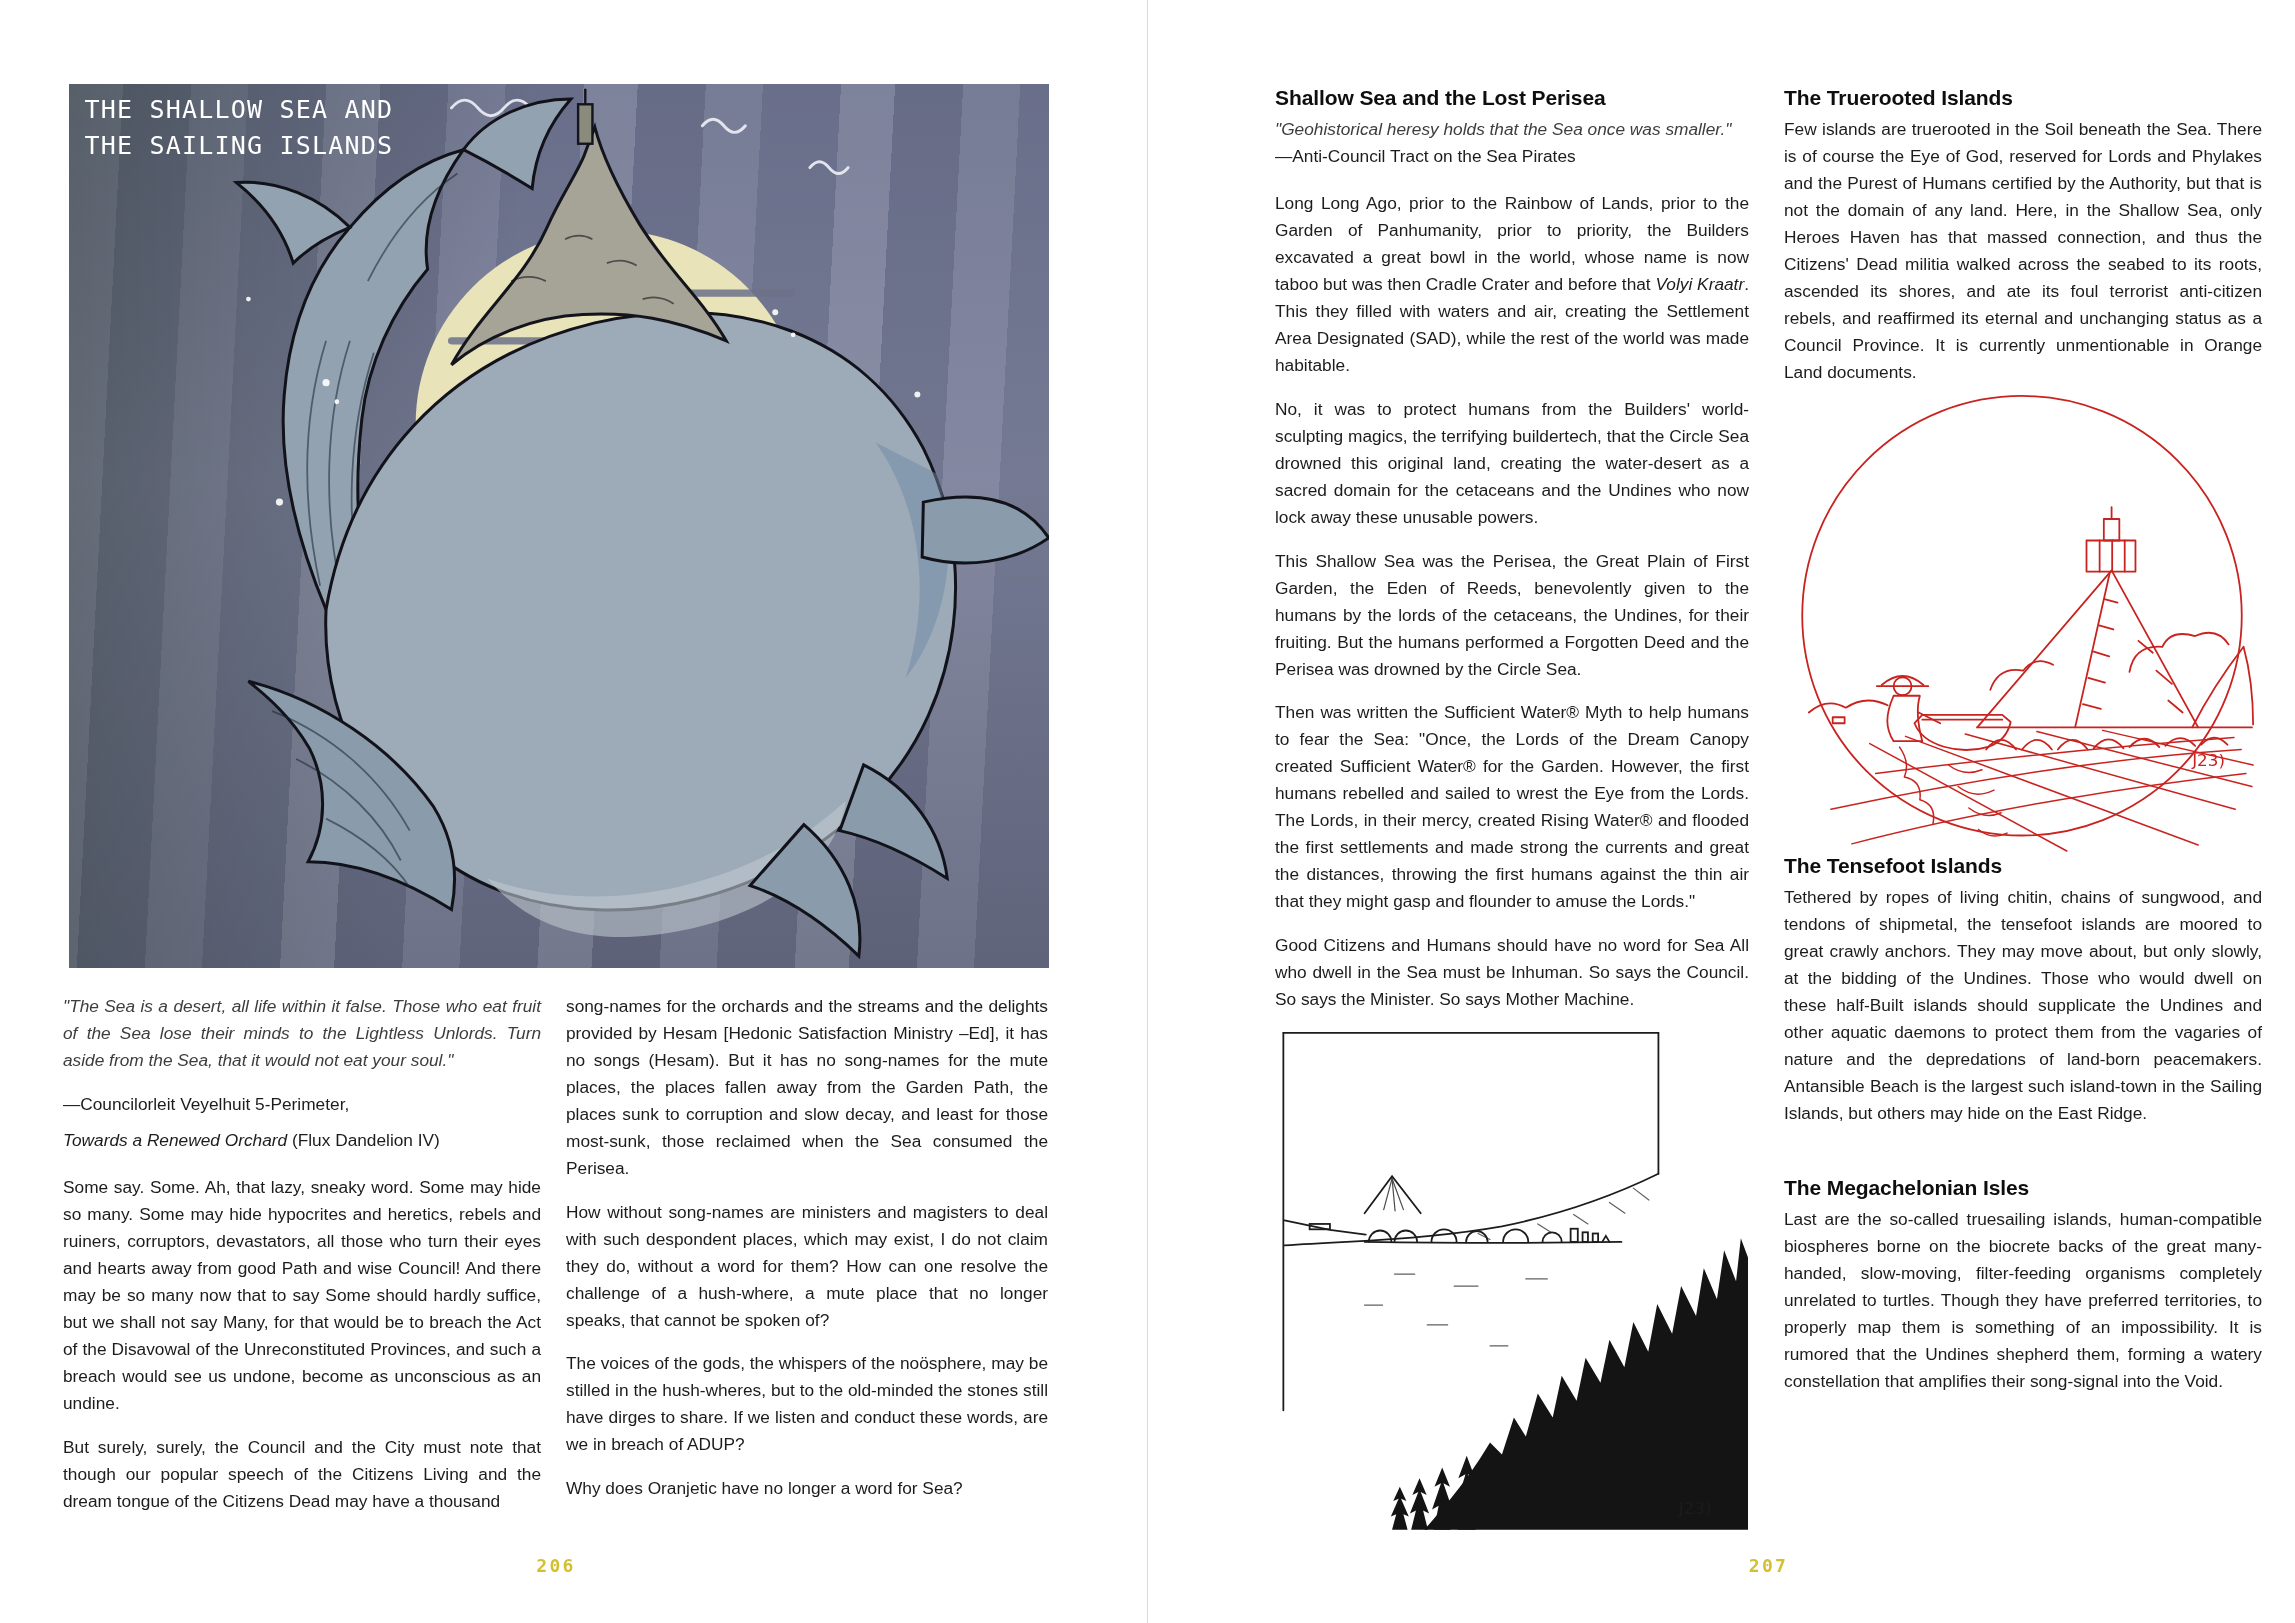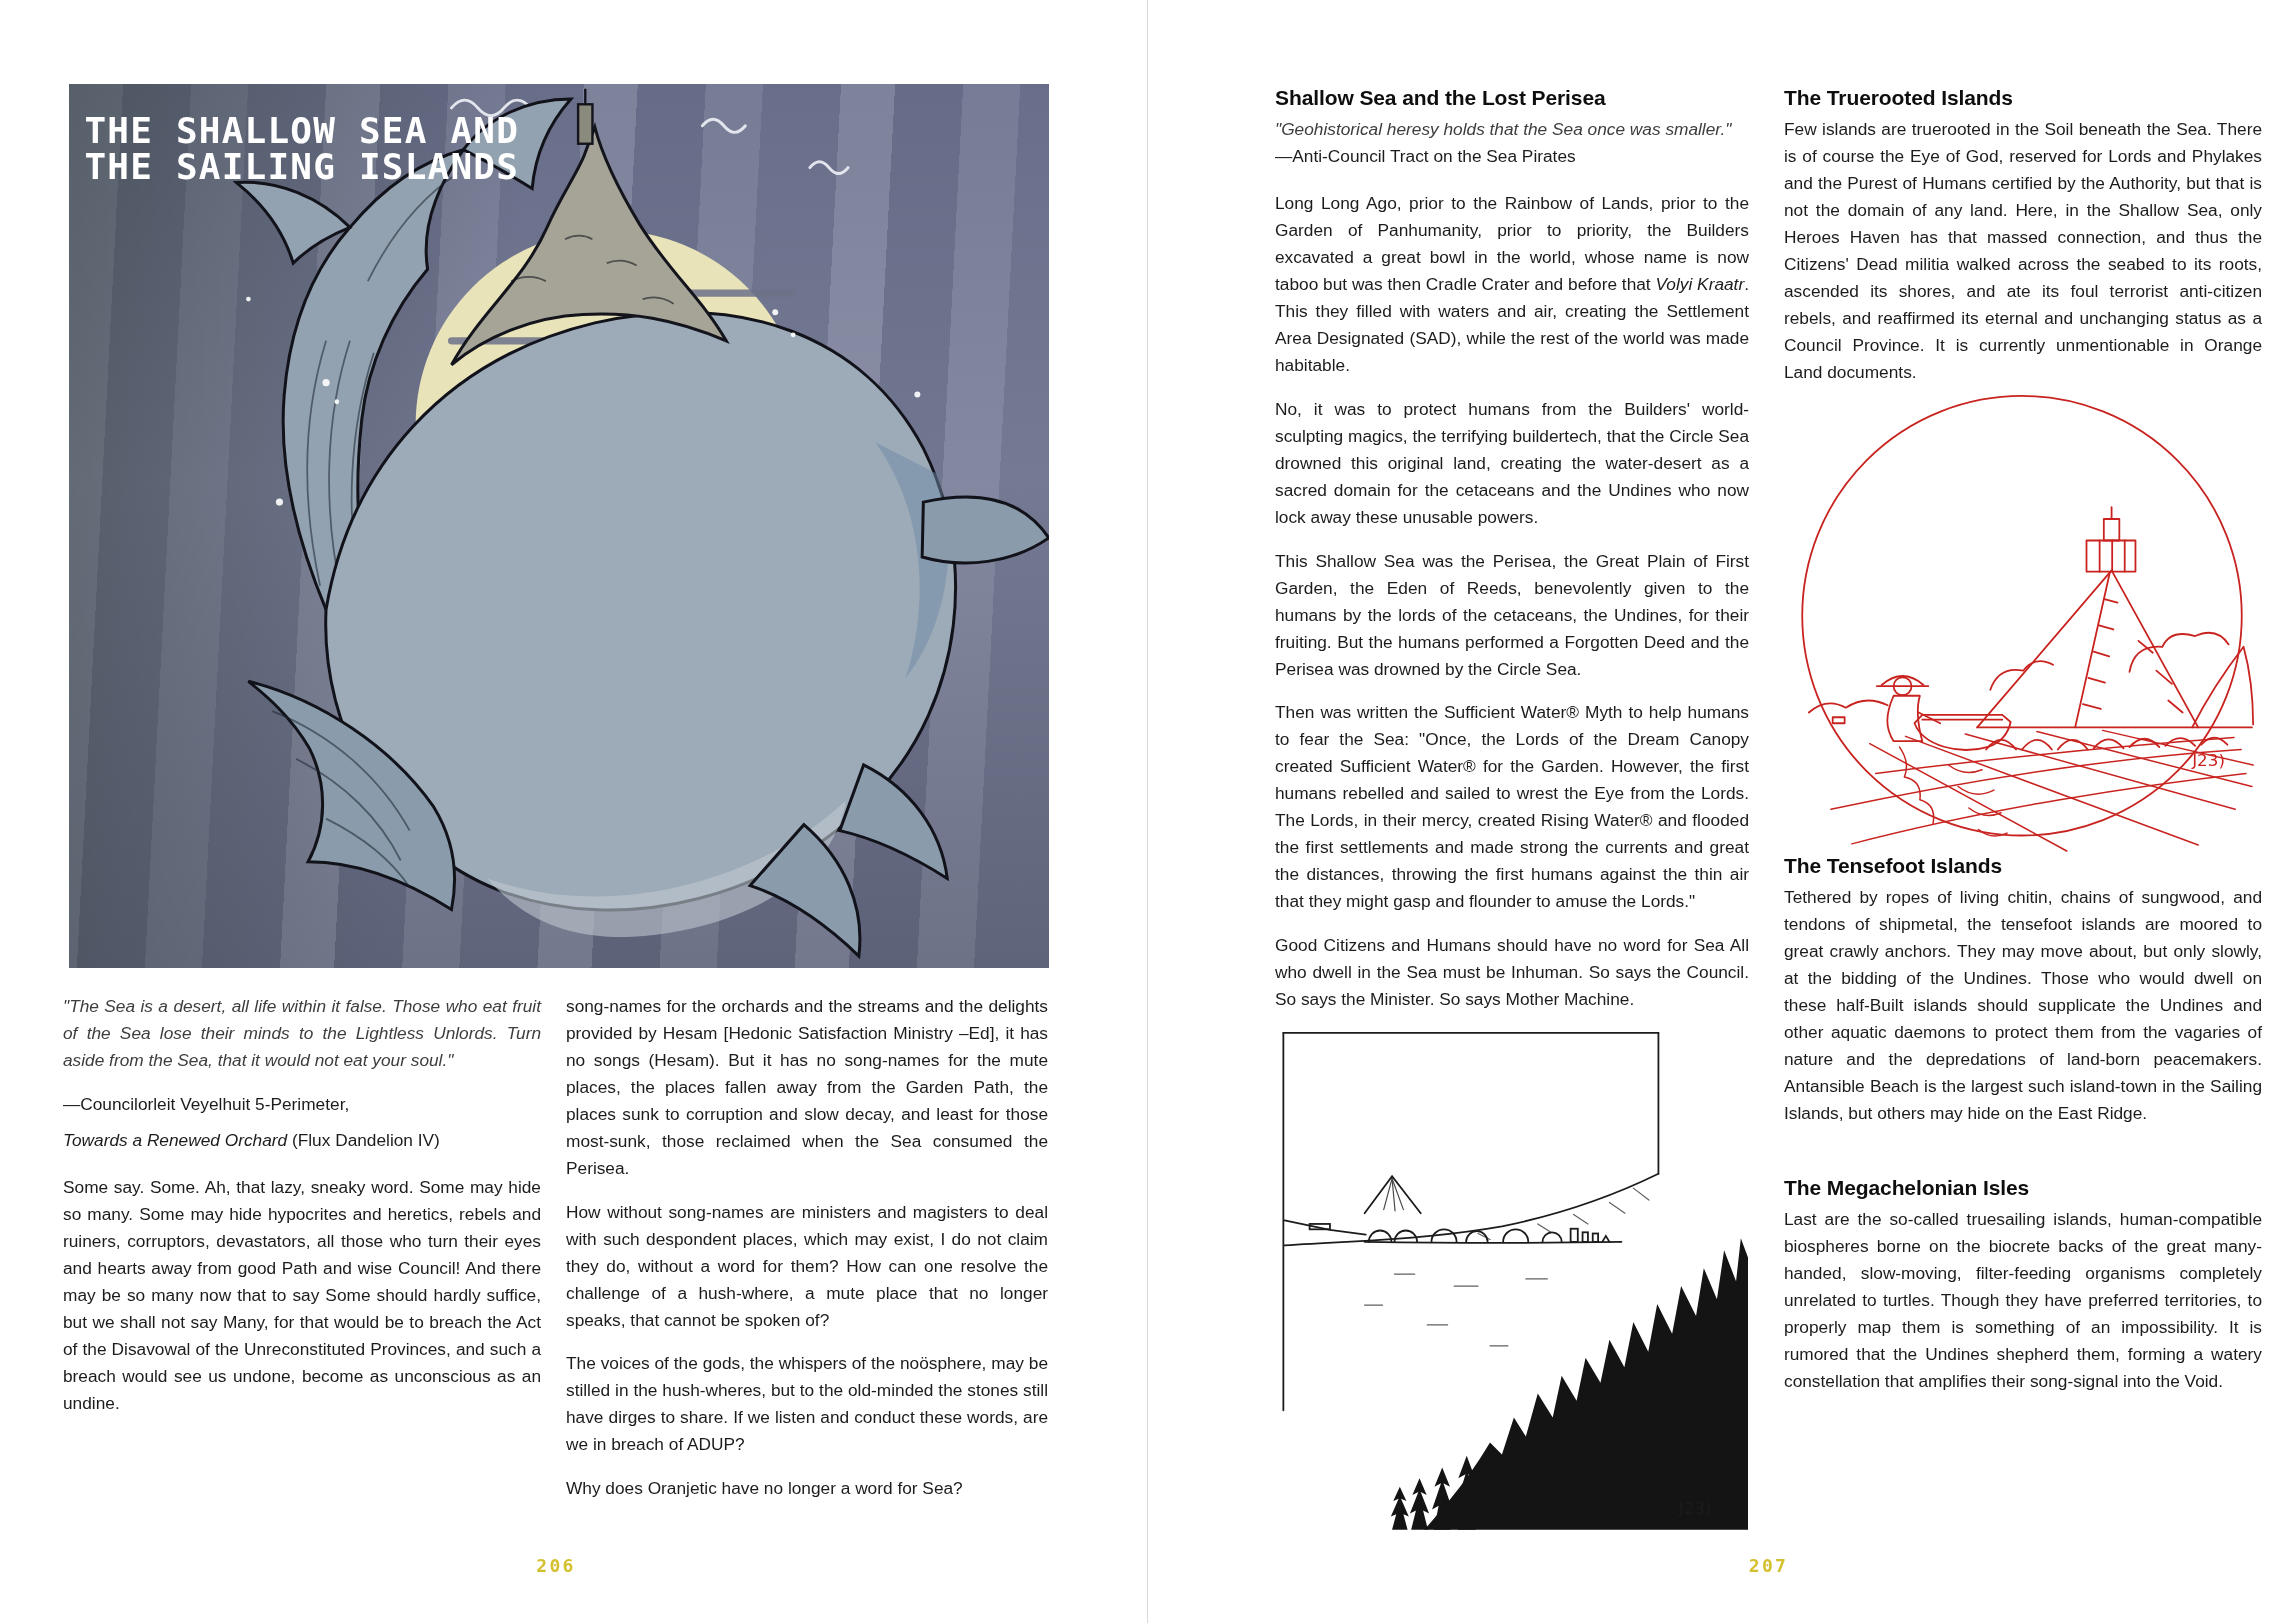--- a/index.html
+++ b/index.html
@@ -24,23 +24,23 @@
       linear-gradient(100deg, rgba(55,66,64,0.55), rgba(55,66,64,0) 42%),
       repeating-linear-gradient(93deg,
         rgba(255,255,255,0.10) 0 54px,
         rgba(24,28,50,0.10) 54px 122px,
         rgba(255,255,255,0.06) 122px 179px,
         rgba(24,28,50,0.07) 179px 257px),
       linear-gradient(180deg,#6f7490 0%,#7c819b 45%,#646980 100%);
   }
   #lp-illo svg{position:absolute;left:0;top:0;}
   .hero-title{
-    position:absolute;left:15.5px;top:29px;z-index:5;
-    font-family:"DejaVu Sans Mono", monospace;font-weight:700;
-    font-size:36px;line-height:36px;letter-spacing:1.2px;color:#ffffff;
+    position:absolute;left:15.5px;top:8px;z-index:5;
+    font-family:"DejaVu Sans Mono", monospace;font-weight:400;
+    font-size:25px;line-height:36px;letter-spacing:1.2px;color:#ffffff;
     text-transform:uppercase;
   }
   
   .pagenum{
     font-family:"DejaVu Sans Mono", monospace;font-weight:700;
     font-size:18px;color:#d4bf2e;text-align:center;letter-spacing:2.4px;
   }
   
   #rp-illo-bw, #rp-illo-red{overflow:visible;}
   #lp-col1{left:63px;top:993px;width:478px;}
@@ -132,20 +132,21 @@
     </svg>
   </figure>
 
   <div class="abs bodycopy" id="lp-col1">
     <p class="quote">"The Sea is a desert, all life within it false. Those who eat fruit of the Sea lose their minds to the Lightless Unlords. Turn aside from the Sea, that it would not eat your soul."</p>
     <p class="attr" style="margin-bottom:9px;">—Councilorleit Veyelhuit 5-Perimeter,</p>
     <p class="attr" style="margin-bottom:20.3px;">
       <span class="ital">Towards a Renewed Orchard</span><span> (Flux Dandelion IV)</span>
     </p>
     <p>Some say. Some. Ah, that lazy, sneaky word. Some may hide so many. Some may hide hypocrites and heretics, rebels and ruiners, corruptors, devastators, all those who turn their eyes and hearts away from good Path and wise Council! And there may be so many now that to say Some should hardly suffice, but we shall not say Many, for that would be to breach the Act of the Disavowal of the Unreconstituted Provinces, and such a breach would see us undone, become as unconscious as an undine.</p>
+    <p>But surely, surely, the Council and the City must note that though our popular speech of the Citizens Living and the dream tongue of the Citizens Dead may have a thousand</p>
   </div>
 
   <div class="abs bodycopy" id="lp-col2">
     <p>song-names for the orchards and the streams and the delights provided by Hesam [Hedonic Satisfaction Ministry –Ed], it has no songs (Hesam). But it has no song-names for the mute places, the places fallen away from the Garden Path, the places sunk to corruption and slow decay, and least for those most-sunk, those reclaimed when the Sea consumed the Perisea.</p>
     <p>How without song-names are ministers and magisters to deal with such despondent places, which may exist, I do not claim they do, without a word for them? How can one resolve the challenge of a hush-where, a mute place that no longer speaks, that cannot be spoken of?</p>
     <p>The voices of the gods, the whispers of the noösphere, may be stilled in the hush-wheres, but to the old-minded the stones still have dirges to share. If we listen and conduct these words, are we in breach of ADUP?</p>
     <p>Why does Oranjetic have no longer a word for Sea?</p>
   </div>
 
   <div class="abs pagenum" id="lp-num">206</div>

